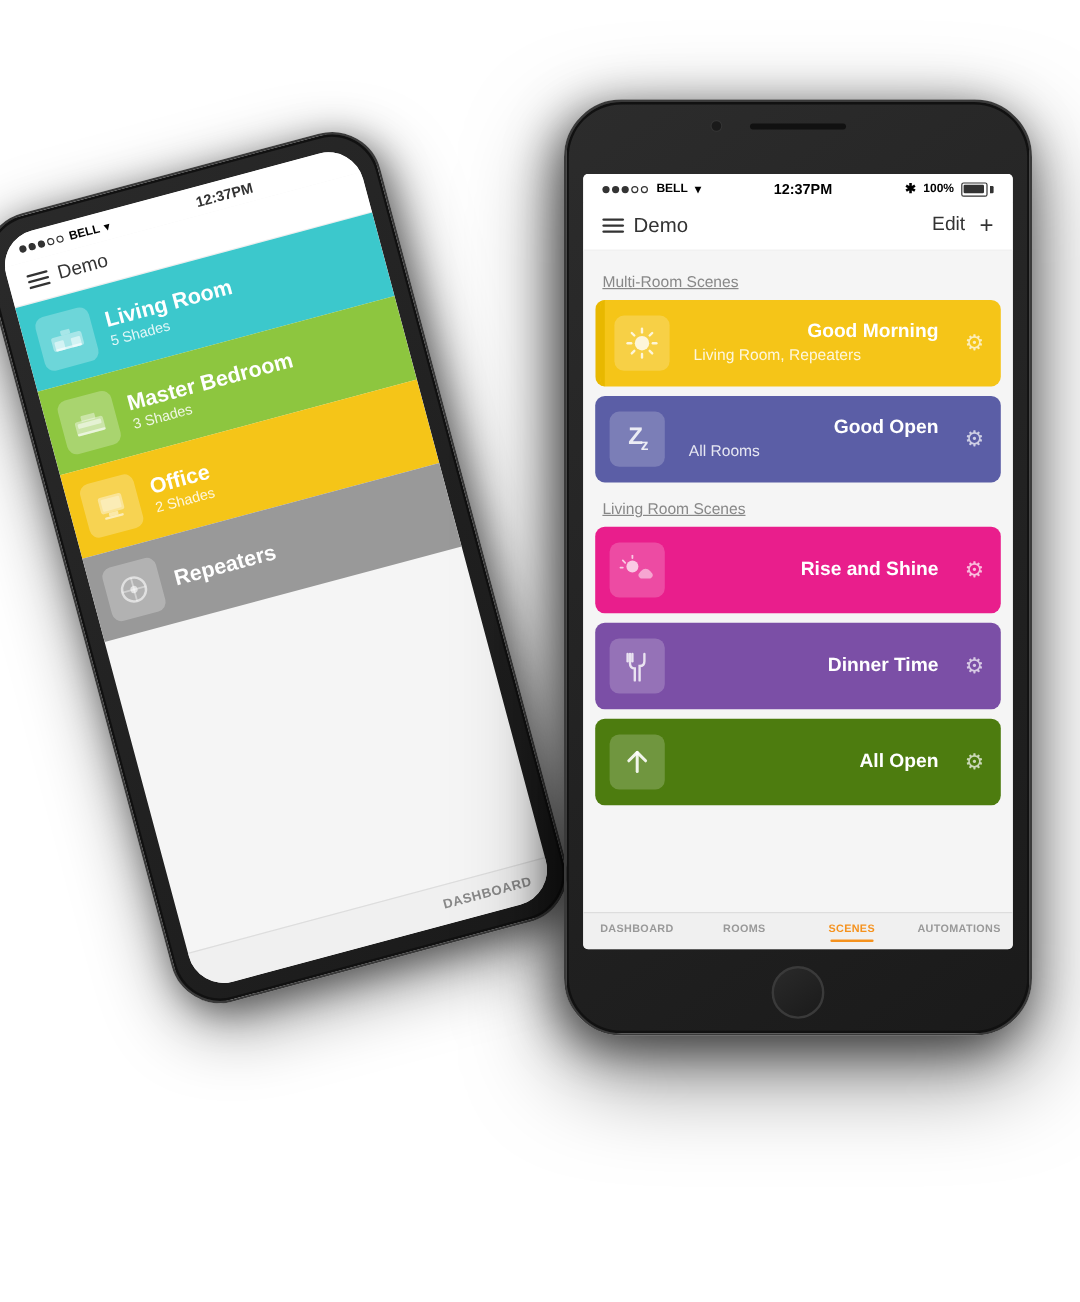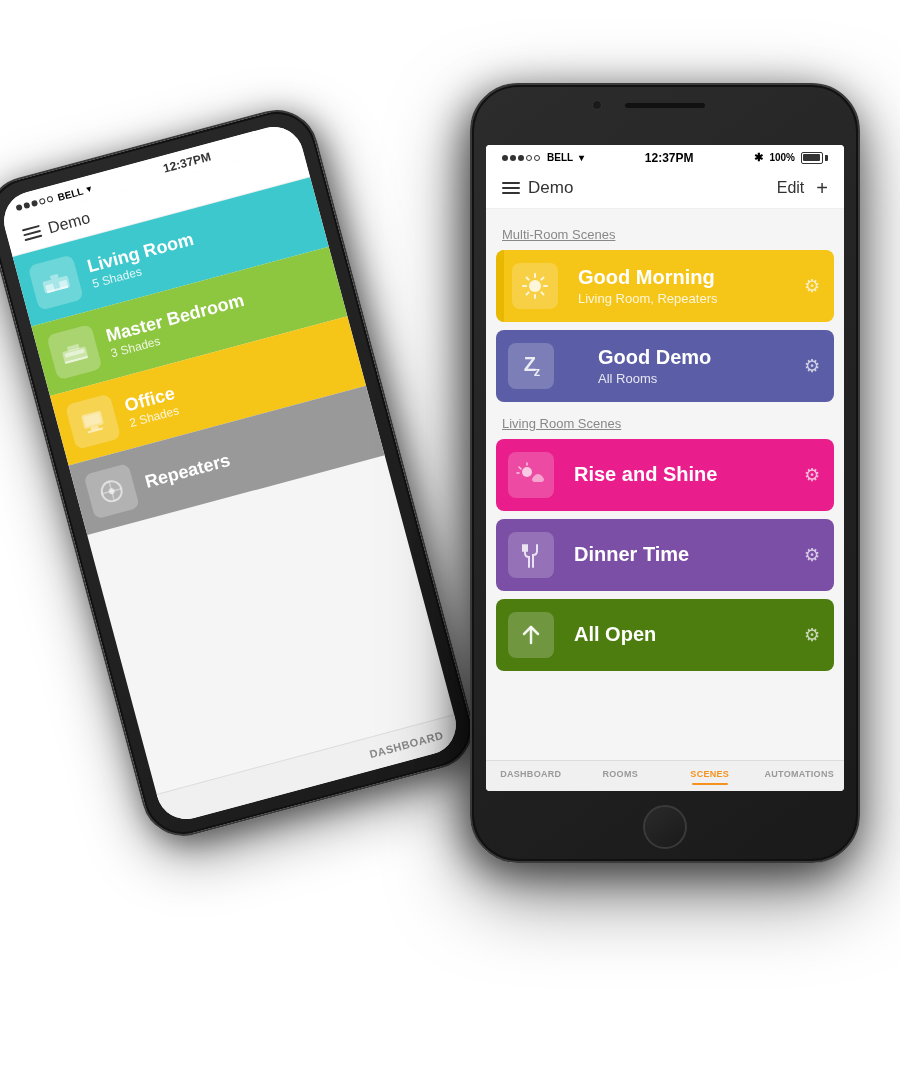--- a/index.html
+++ b/index.html
@@ -412,44 +412,45 @@
 
     .scene-text-area {
       flex: 1;
       display: flex;
       flex-direction: column;
       justify-content: center;
       padding: 10px 8px;
     }
 
     .scene-name {
-      font-size: 20px;
+      font-size: 16px;
       font-weight: 600;
       color: white;
+      text-align: right;
     }
 
     .scene-sub {
       font-size: 13px;
       color: rgba(255,255,255,0.85);
       margin-top: 2px;
     }
 
     .scene-gear {
       width: 44px;
       display: flex;
       align-items: center;
       justify-content: center;
       font-size: 18px;
       color: rgba(255,255,255,0.7);
       flex-shrink: 0;
     }
 
     
     .card-yellow { background-color: #f5c518; }
-    .card-purple-blue { background-color: #5b5ea6; gap: 24px; }
+    .card-purple-blue { background-color: #5b5ea6; }
     .card-pink { background-color: #e91e8c; }
     .card-purple { background-color: #7b4fa6; }
     .card-orange { background-color: #4d7c0f; }
 
     
     .card-yellow::after { content: ''; position: absolute; left: 0; top: 0; bottom: 0; width: 4px; background: #e8b800; }
     .card-yellow { border-left: 4px solid #e8b800; }
     
     
     .bottom-tabs {
@@ -664,21 +665,21 @@
             <div class="scene-gear">⚙</div>
           </div>
 
           <div class="scene-card card-purple-blue">
             <div class="scene-icon-area">
               <div class="scene-icon-inner">
                 <span style="font-size:20px;font-weight:700;color:rgba(255,255,255,0.85);letter-spacing:-2px;line-height:1;">Z<sub style="font-size:13px;">z</sub></span>
               </div>
             </div>
             <div class="scene-text-area">
-              <div class="scene-name">Good Demo</div>
+              <div class="scene-name">Good Open</div>
               <div class="scene-sub">All Rooms</div>
             </div>
             <div class="scene-gear">⚙</div>
           </div>
 
           <div class="section-header">
             <span>Living Room Scenes</span>
           </div>
 
           <div class="scene-card card-pink">

